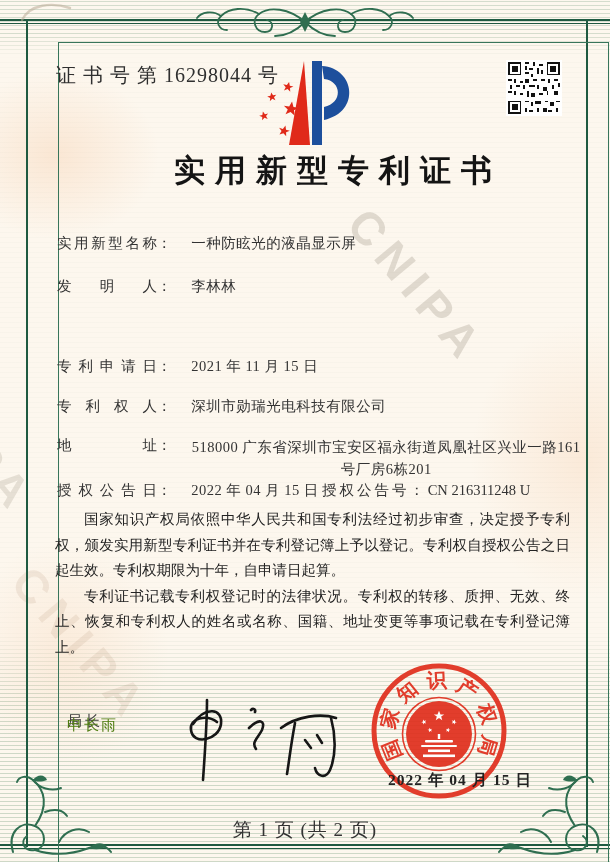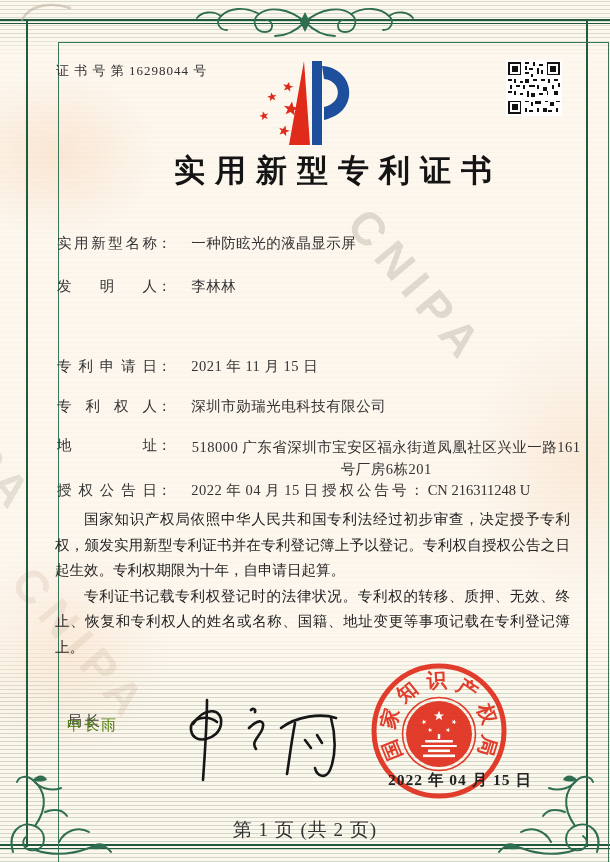--- a/index.html
+++ b/index.html
@@ -31,21 +31,21 @@
   .frame-inner{position:absolute;left:30px;top:23px;width:549px;height:819px;border:1px solid #38755a;}
   .ornament{position:absolute;pointer-events:none;}
   
   .wm{position:absolute;font-family:"Liberation Sans",sans-serif;font-weight:bold;
       font-size:46px;letter-spacing:9px;transform:rotate(50deg);transform-origin:left top;
       pointer-events:none;white-space:nowrap;}
   .wm-a{left:378px;top:198px;color:rgba(138,128,112,.25);}
   .wm-b{left:-72px;top:348px;color:rgba(138,128,112,.20);}
   .wm-c{left:42px;top:556px;color:rgba(160,125,95,.13);}
   
-  .certno{position:absolute;left:56px;top:62px;font-size:13px;letter-spacing:1px;color:#2f2f2f;}
+  .certno{position:absolute;left:56px;top:62px;font-size:20px;letter-spacing:1px;color:#2f2f2f;}
   .title{position:absolute;left:0;top:150px;width:610px;text-align:center;
          font-size:31px;font-weight:bold;letter-spacing:10px;color:#141414;text-indent:10px;padding-left:28px;}
   .row{position:absolute;left:57px;font-size:14.5px;color:#333;}
   .flabel{display:inline-block;width:100px;text-align:justify;text-align-last:justify;vertical-align:top;}
   .fcolon{display:inline-block;vertical-align:top;}
   .fval{display:inline-block;margin-left:16px;vertical-align:top;letter-spacing:.5px;}
   .wrapval{width:390px;line-height:22px;text-align:center;}
   .pair2{position:absolute;left:265px;top:0;white-space:nowrap;}
   .pair2 .flabel2{letter-spacing:3px;}
   .paras{position:absolute;left:55px;top:507px;width:515px;font-size:14.5px;line-height:25.5px;

